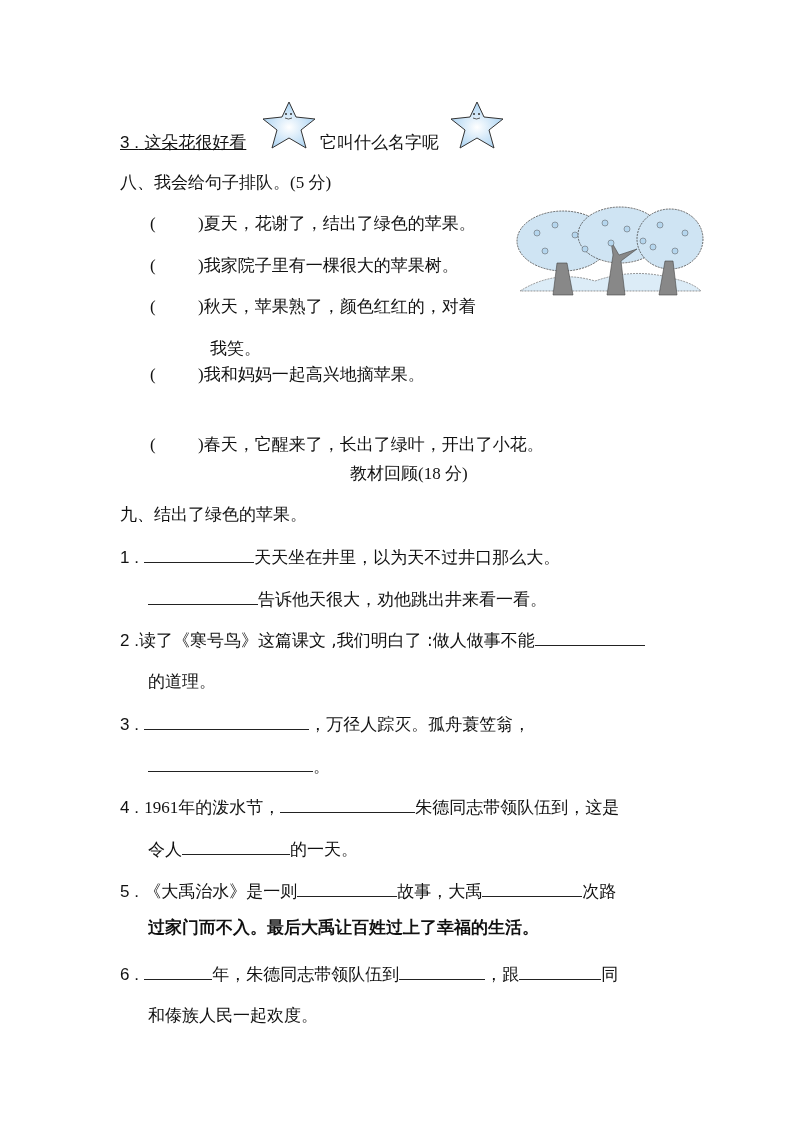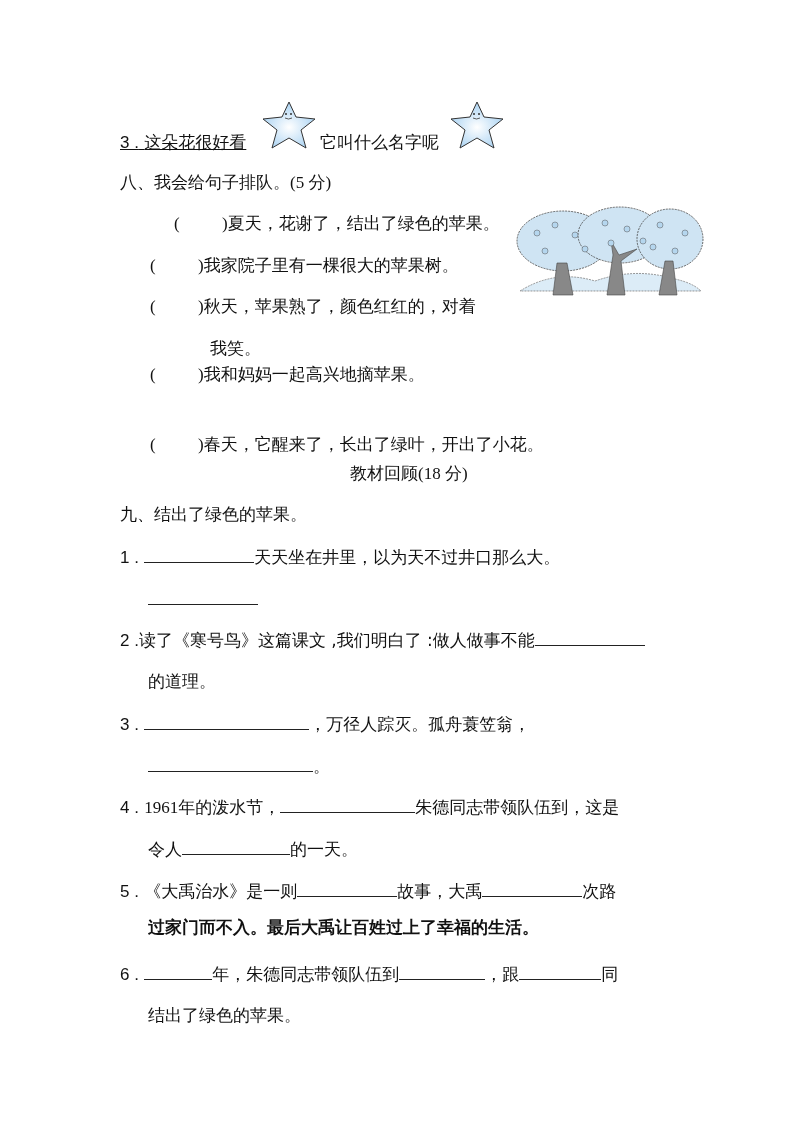--- a/index.html
+++ b/index.html
@@ -45,21 +45,21 @@
   <path d="M29 2 L36 17 L55 19 L41 30 L46 48 L29 38 L12 48 L17 30 L3 19 L22 17 Z" fill="url(#sg2)" stroke="#333" stroke-width="1"></path>
   <circle cx="26" cy="14" r="1" fill="#333"></circle>
     <circle cx="31" cy="14" r="1" fill="#333"></circle>
   <path d="M25 18 Q28.5 20 32 18" stroke="#333" fill="none" stroke-width="0.8"></path>
 </svg>
 
 <div class="line" style="left:120px; top:170px;">
   <span>八、我会给句子排队。</span><span class="serif">(5 分)</span>
 </div>
 
-<div class="line" style="left:150px; top:211px;margin-left:24px;">
+<div class="line" style="left:150px; top:211px;">
   <span class="paren">(</span><span class="serif">)</span><span>夏天，花谢了，结出了绿色的苹果。</span>
 </div>
 <div class="line" style="left:150px; top:253px;">
   <span class="paren">(</span><span class="serif">)</span><span>我家院子里有一棵很大的苹果树。</span>
 </div>
 <div class="line" style="left:150px; top:294px;">
   <span class="paren">(</span><span class="serif">)</span><span>秋天，苹果熟了，颜色红红的，对着</span>
 </div>
 <div class="line" style="left:210px; top:336px;">
   <span>我笑。</span>
@@ -102,21 +102,21 @@
 
 <div class="line" style="left:120px; top:502px;">
   <span>九、结出了绿色的苹果。</span>
 </div>
 
 <div class="line" style="left:120px; top:544px;">
   <span class="num">1 .</span>
   <span class="blank" style="width:110px;"></span><span>天天坐在井里，以为天不过井口那么大。</span>
 </div>
 <div class="line" style="left:148px; top:586px;">
-  <span class="blank" style="width:110px;"></span>
+  <span class="blank" style="width:110px;"></span><span>告诉他天很大，劝他跳出井来看一看。</span>
 </div>
 
 <div class="line" style="left:120px; top:627px;">
   <span class="num">2 .</span><span>读了《寒号鸟》这篇课文 ,我们明白了 :做人做事不能</span><span class="blank" style="width:110px;"></span>
 </div>
 <div class="line" style="left:148px; top:669px;">
   <span>的道理。</span>
 </div>
 
 <div class="line" style="left:120px; top:711px;">
@@ -141,14 +141,14 @@
 </div>
 <div class="line" style="left:148px; top:915px;font-weight:bold;">
   <span>过家门而不入。最后大禹让百姓过上了幸福的生活。</span>
 </div>
 
 <div class="line" style="left:120px; top:961px;">
   <span class="num">6 .</span>
   <span class="blank" style="width:68px;"></span><span>年，朱德同志带领队伍到</span><span class="blank" style="width:86px;"></span><span>，跟</span><span class="blank" style="width:82px;"></span><span>同</span>
 </div>
 <div class="line" style="left:148px; top:1003px;">
-  <span>结出了绿色的苹果。</span>
+  <span>和傣族人民一起欢度。</span>
 </div>
 
 </body></html>

